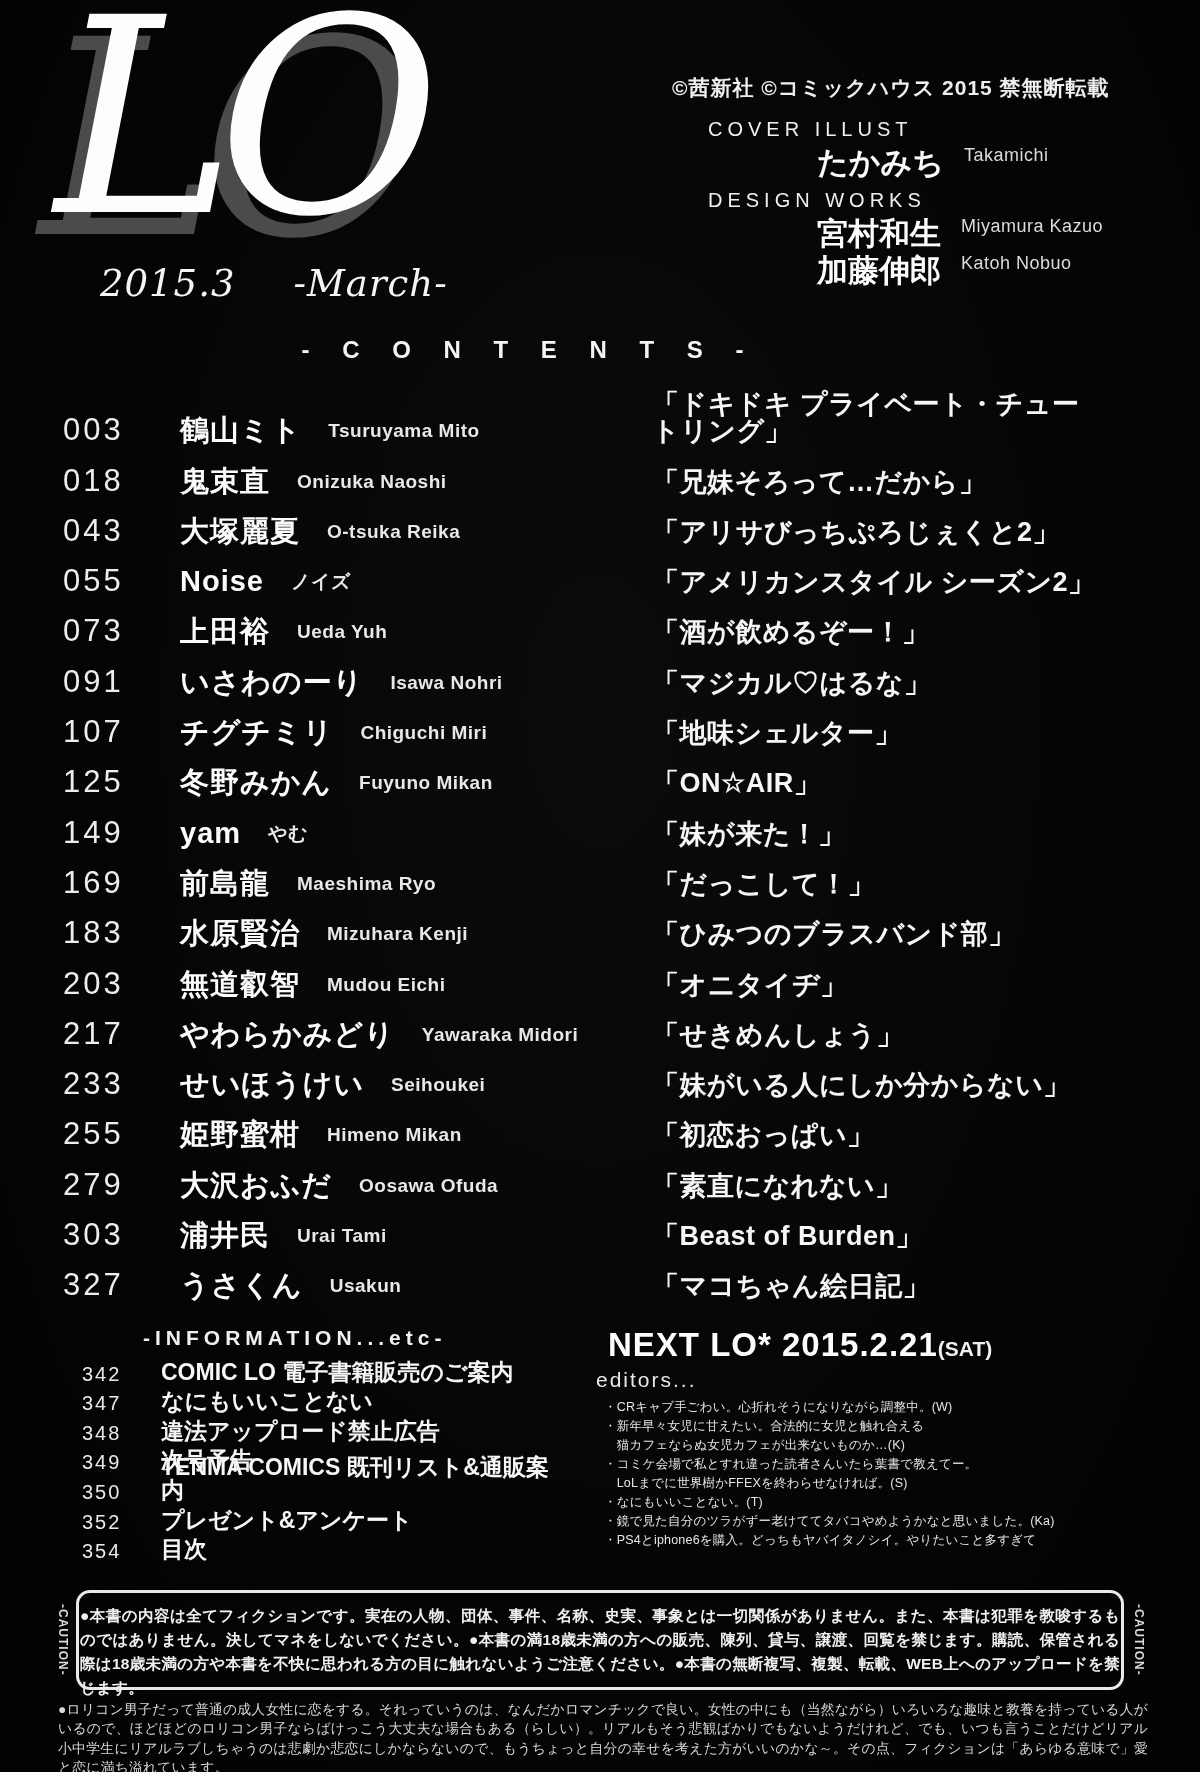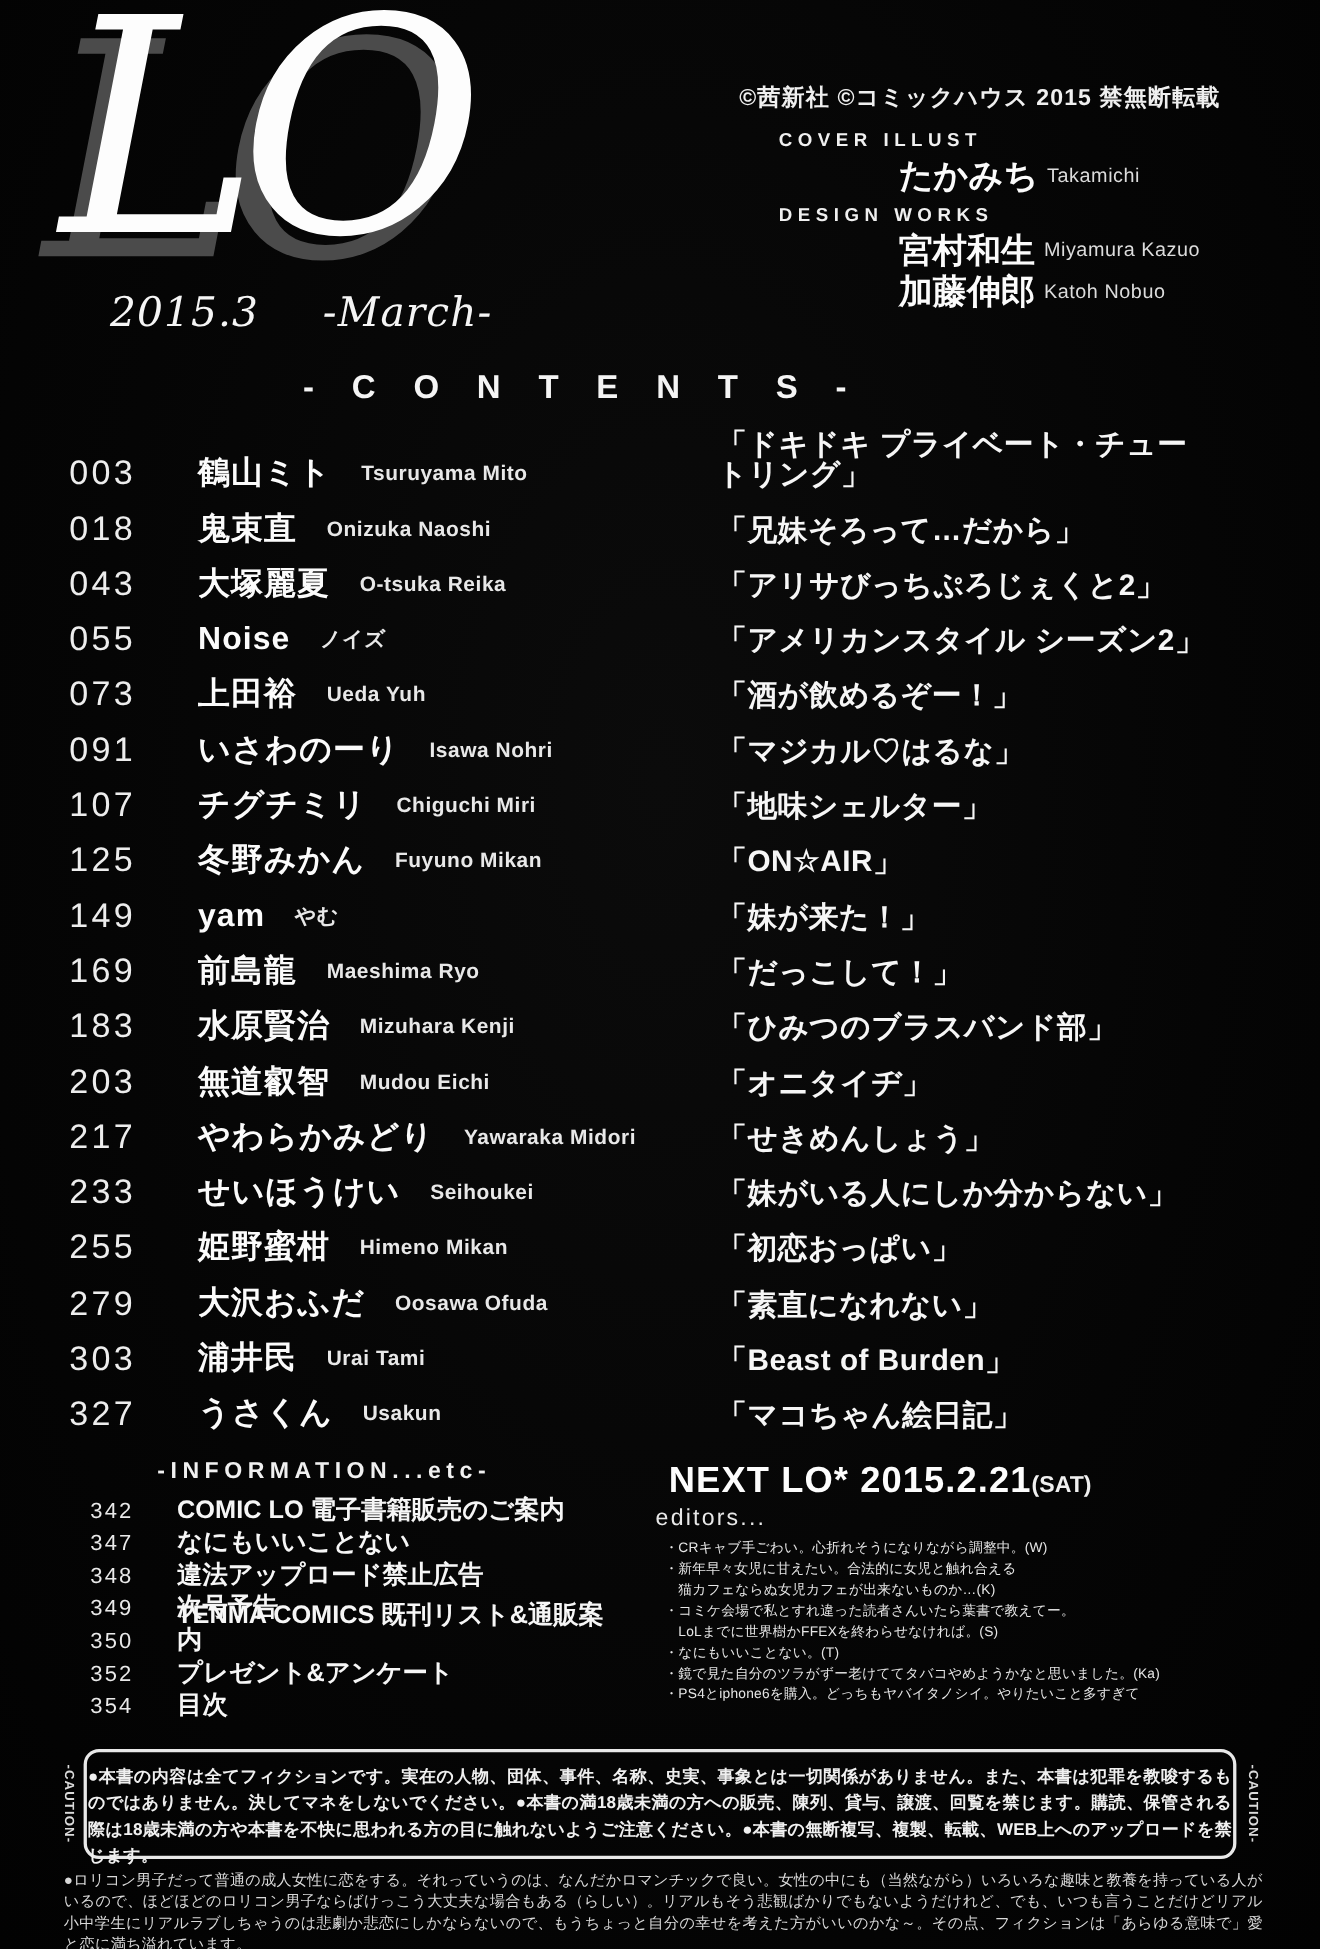--- a/index.html
+++ b/index.html
@@ -21,33 +21,33 @@
     font-size:37px;color:#f5f5f5;letter-spacing:1px;
   }
   .issue-line .month{margin-left:58px;}
   
   .copyright{
     position:absolute;left:672px;top:74px;
     font-size:21px;font-weight:600;letter-spacing:1px;color:#efefef;
   }
   .credits{position:absolute;left:677px;top:110px;width:480px;}
   .credit-role{
-    padding-left:31px;font-size:17px;font-weight:700;letter-spacing:5px;
+    padding-left:31px;font-size:20px;font-weight:400;letter-spacing:5px;
     color:#f0f0f0;margin-bottom:4px;margin-top:8px;
   }
   .credit-person{
-    padding-left:140px;display:flex;align-items:center;gap:8px;
+    padding-left:140px;display:flex;align-items:flex-start;gap:20px;
     margin-bottom:2px;line-height:1.15;
   }
   .credit-name{font-size:31px;font-weight:700;color:#fbfbfb;}
   .credit-romaji{font-size:18px;font-weight:400;color:#dcdcdc;letter-spacing:.5px;}
   
   .contents-heading{
     position:absolute;left:0;top:336px;width:1058px;text-align:center;
-    font-size:30px;font-weight:600;letter-spacing:13px;color:#f5f5f5;
+    font-size:24px;font-weight:600;letter-spacing:13px;color:#f5f5f5;
   }
   
   .toc{position:absolute;left:0;top:400px;width:1102px;}
   .toc-row{position:relative;height:50.3px;}
   .toc-page{
     position:absolute;left:63px;bottom:5px;line-height:1;
     font-size:31px;font-weight:300;letter-spacing:3px;color:#ededed;
   }
   .toc-author{
     position:absolute;left:180px;bottom:5px;line-height:1;

